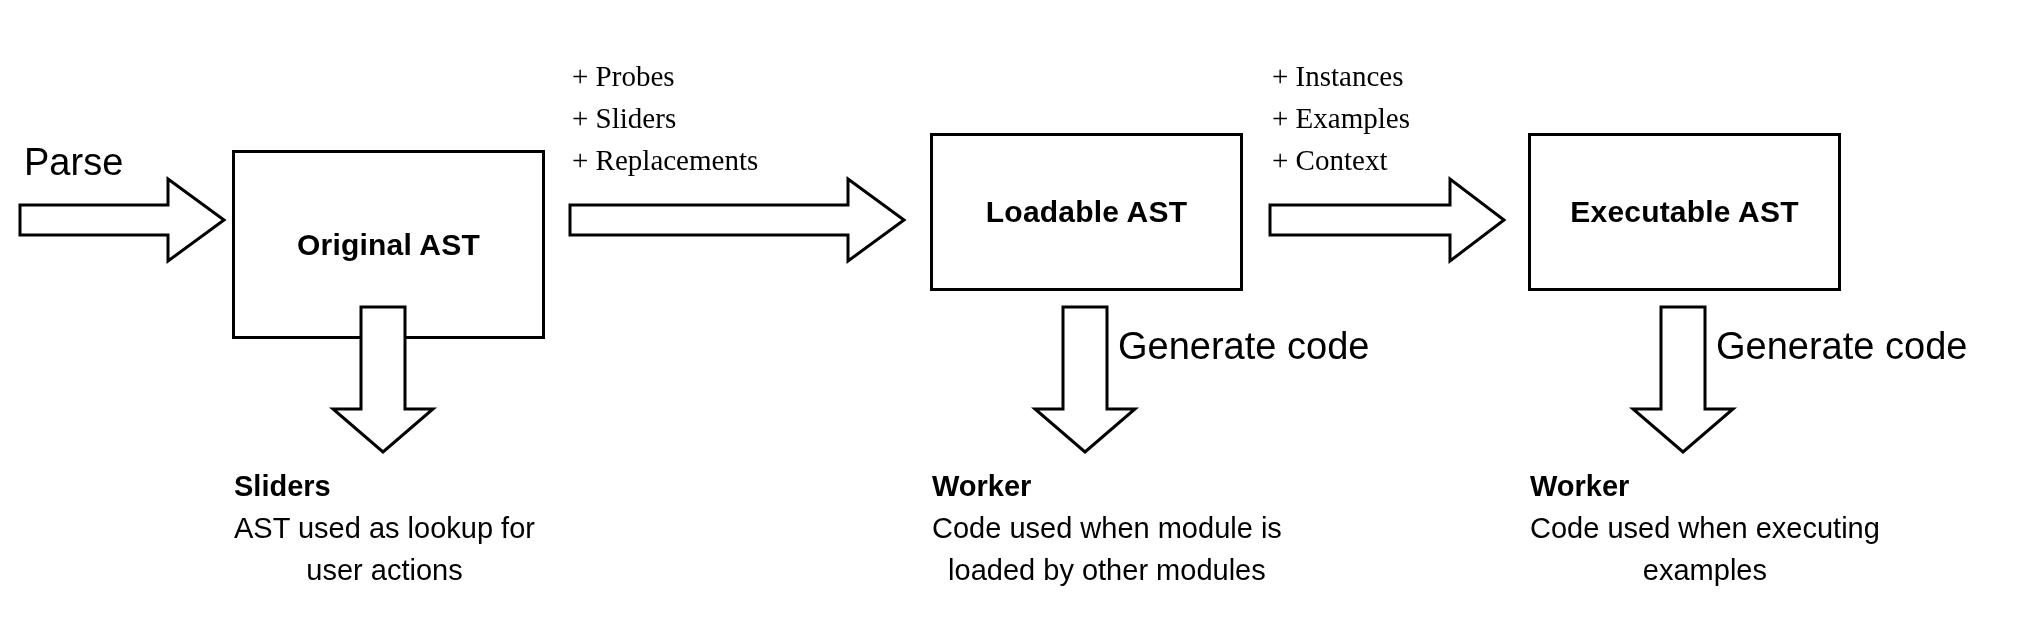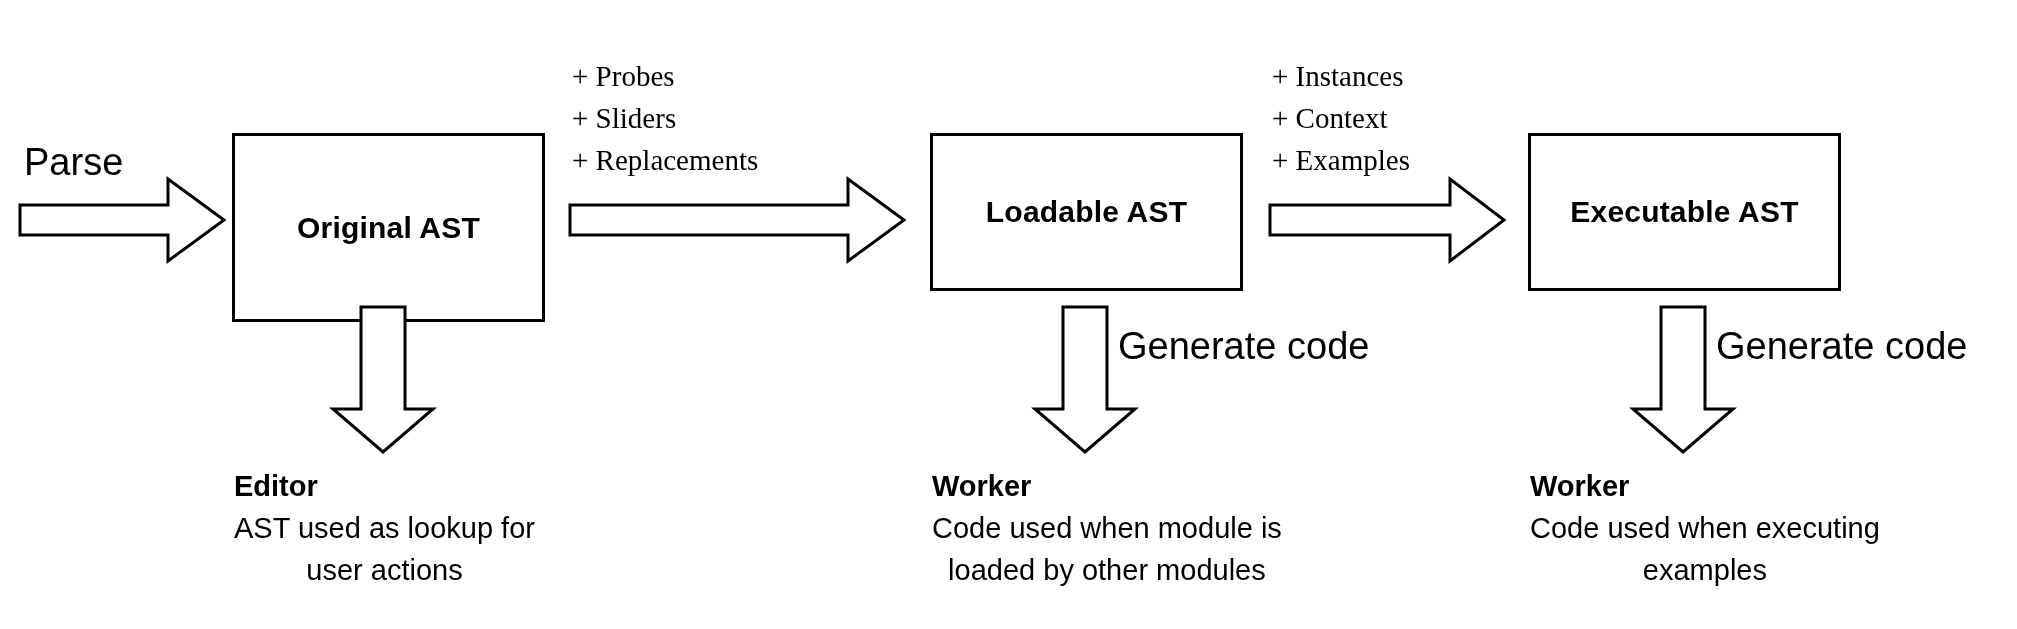--- a/index.html
+++ b/index.html
@@ -74,21 +74,21 @@
 </head>
 <body>
 
 <div id="canvas">
 
   <svg class="arrow-svg" style="left:18px; top:175px;" width="210" height="90" viewBox="0 0 210 90">
     <polygon points="2,30 150,30 150,4 206,45 150,86 150,60 2,60"></polygon>
   </svg>
   <div class="plain-text" style="left:24px; top:141px;">Parse</div>
 
-  <div class="node-box" style="left:232px; top:133px; width:313px; height:189px;">
+  <div class="node-box" style="left:232px; top:150px; width:313px; height:189px;">
     <span class="node-label">Original AST</span>
   </div>
 
   <svg class="arrow-svg" style="left:568px; top:175px;" width="340" height="90" viewBox="0 0 340 90">
     <polygon points="2,30 280,30 280,4 336,45 280,86 280,60 2,60"></polygon>
   </svg>
   <div class="annot-block" style="left:572px; top:55px;">
     <div class="annot-line">+ Probes</div>
     <div class="annot-line">+ Sliders</div>
     <div class="annot-line">+ Replacements</div>
@@ -96,22 +96,22 @@
 
   <div class="node-box" style="left:930px; top:133px; width:313px; height:158px;">
     <span class="node-label">Loadable AST</span>
   </div>
 
   <svg class="arrow-svg" style="left:1268px; top:175px;" width="240" height="90" viewBox="0 0 240 90">
     <polygon points="2,30 182,30 182,4 236,45 182,86 182,60 2,60"></polygon>
   </svg>
   <div class="annot-block" style="left:1272px; top:55px;">
     <div class="annot-line">+ Instances</div>
+    <div class="annot-line">+ Examples</div>
     <div class="annot-line">+ Context</div>
-    <div class="annot-line">+ Examples</div>
   </div>
 
   <div class="node-box" style="left:1528px; top:133px; width:313px; height:158px;justify-content:center;">
     <span class="node-label">Executable AST</span>
   </div>
 
   <svg class="arrow-svg" style="left:328px; top:305px;" width="110" height="150" viewBox="0 0 110 150">
     <polygon points="33,2 77,2 77,104 105,104 55,147 5,104 33,104"></polygon>
   </svg>
 
@@ -119,21 +119,21 @@
     <polygon points="33,2 77,2 77,104 105,104 55,147 5,104 33,104"></polygon>
   </svg>
   <div class="plain-text" style="left:1118px; top:325px;">Generate code</div>
 
   <svg class="arrow-svg" style="left:1628px; top:305px;" width="110" height="150" viewBox="0 0 110 150">
     <polygon points="33,2 77,2 77,104 105,104 55,147 5,104 33,104"></polygon>
   </svg>
   <div class="plain-text" style="left:1716px; top:325px;">Generate code</div>
 
   <div class="caption" style="left:234px; top:465px;">
-    <div class="caption-title">Editor</div>
+    <div class="caption-title">Sliders</div>
     <div class="caption-line">AST used as lookup for</div>
     <div class="caption-line">user actions</div>
   </div>
 
   <div class="caption" style="left:932px; top:465px;">
     <div class="caption-title">Worker</div>
     <div class="caption-line">Code used when module is</div>
     <div class="caption-line">loaded by other modules</div>
   </div>
 

